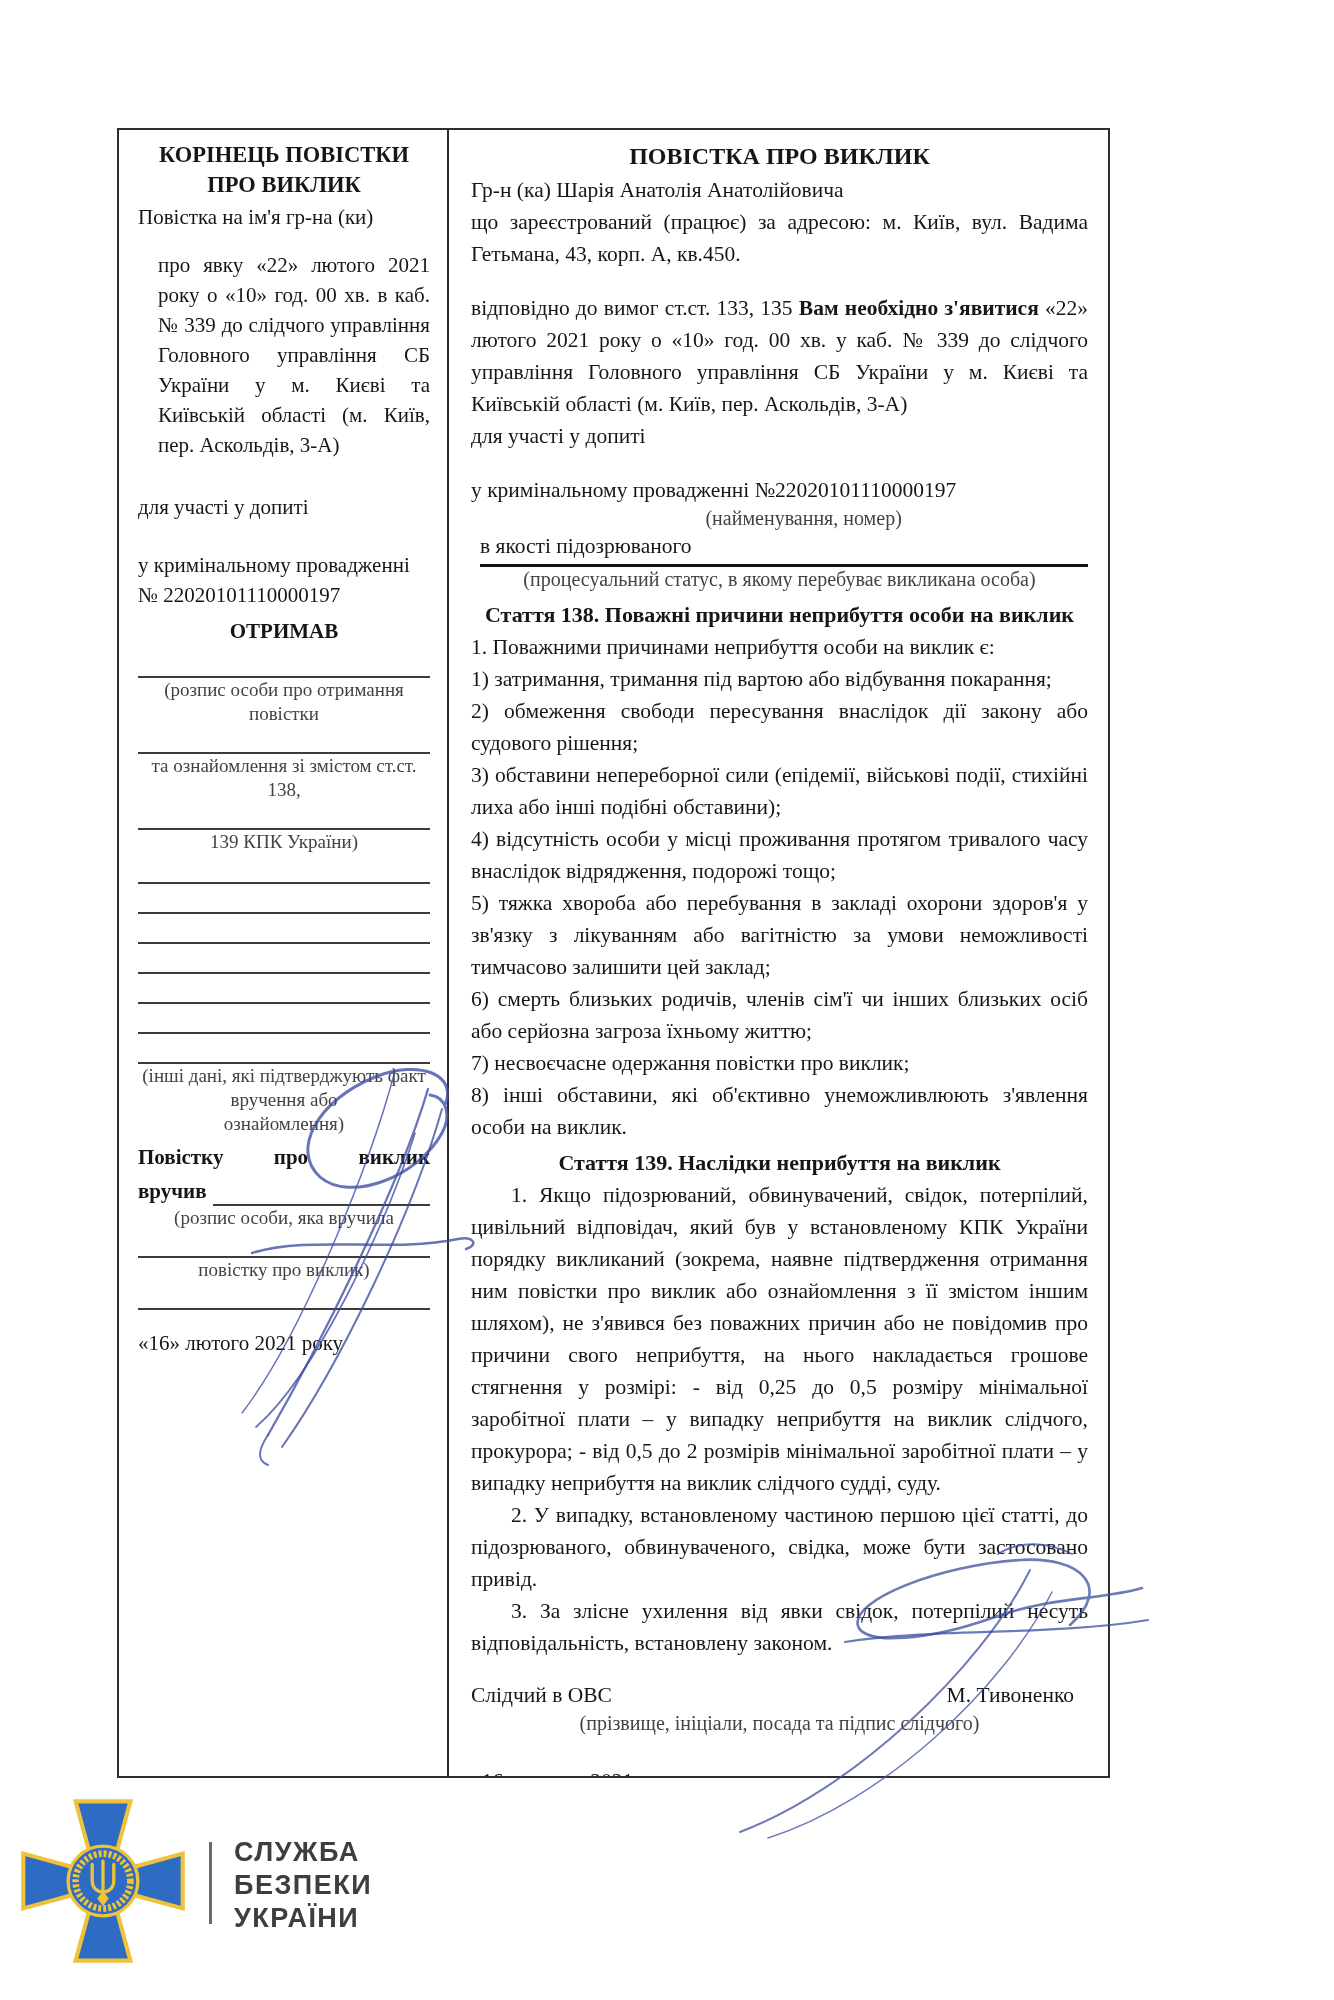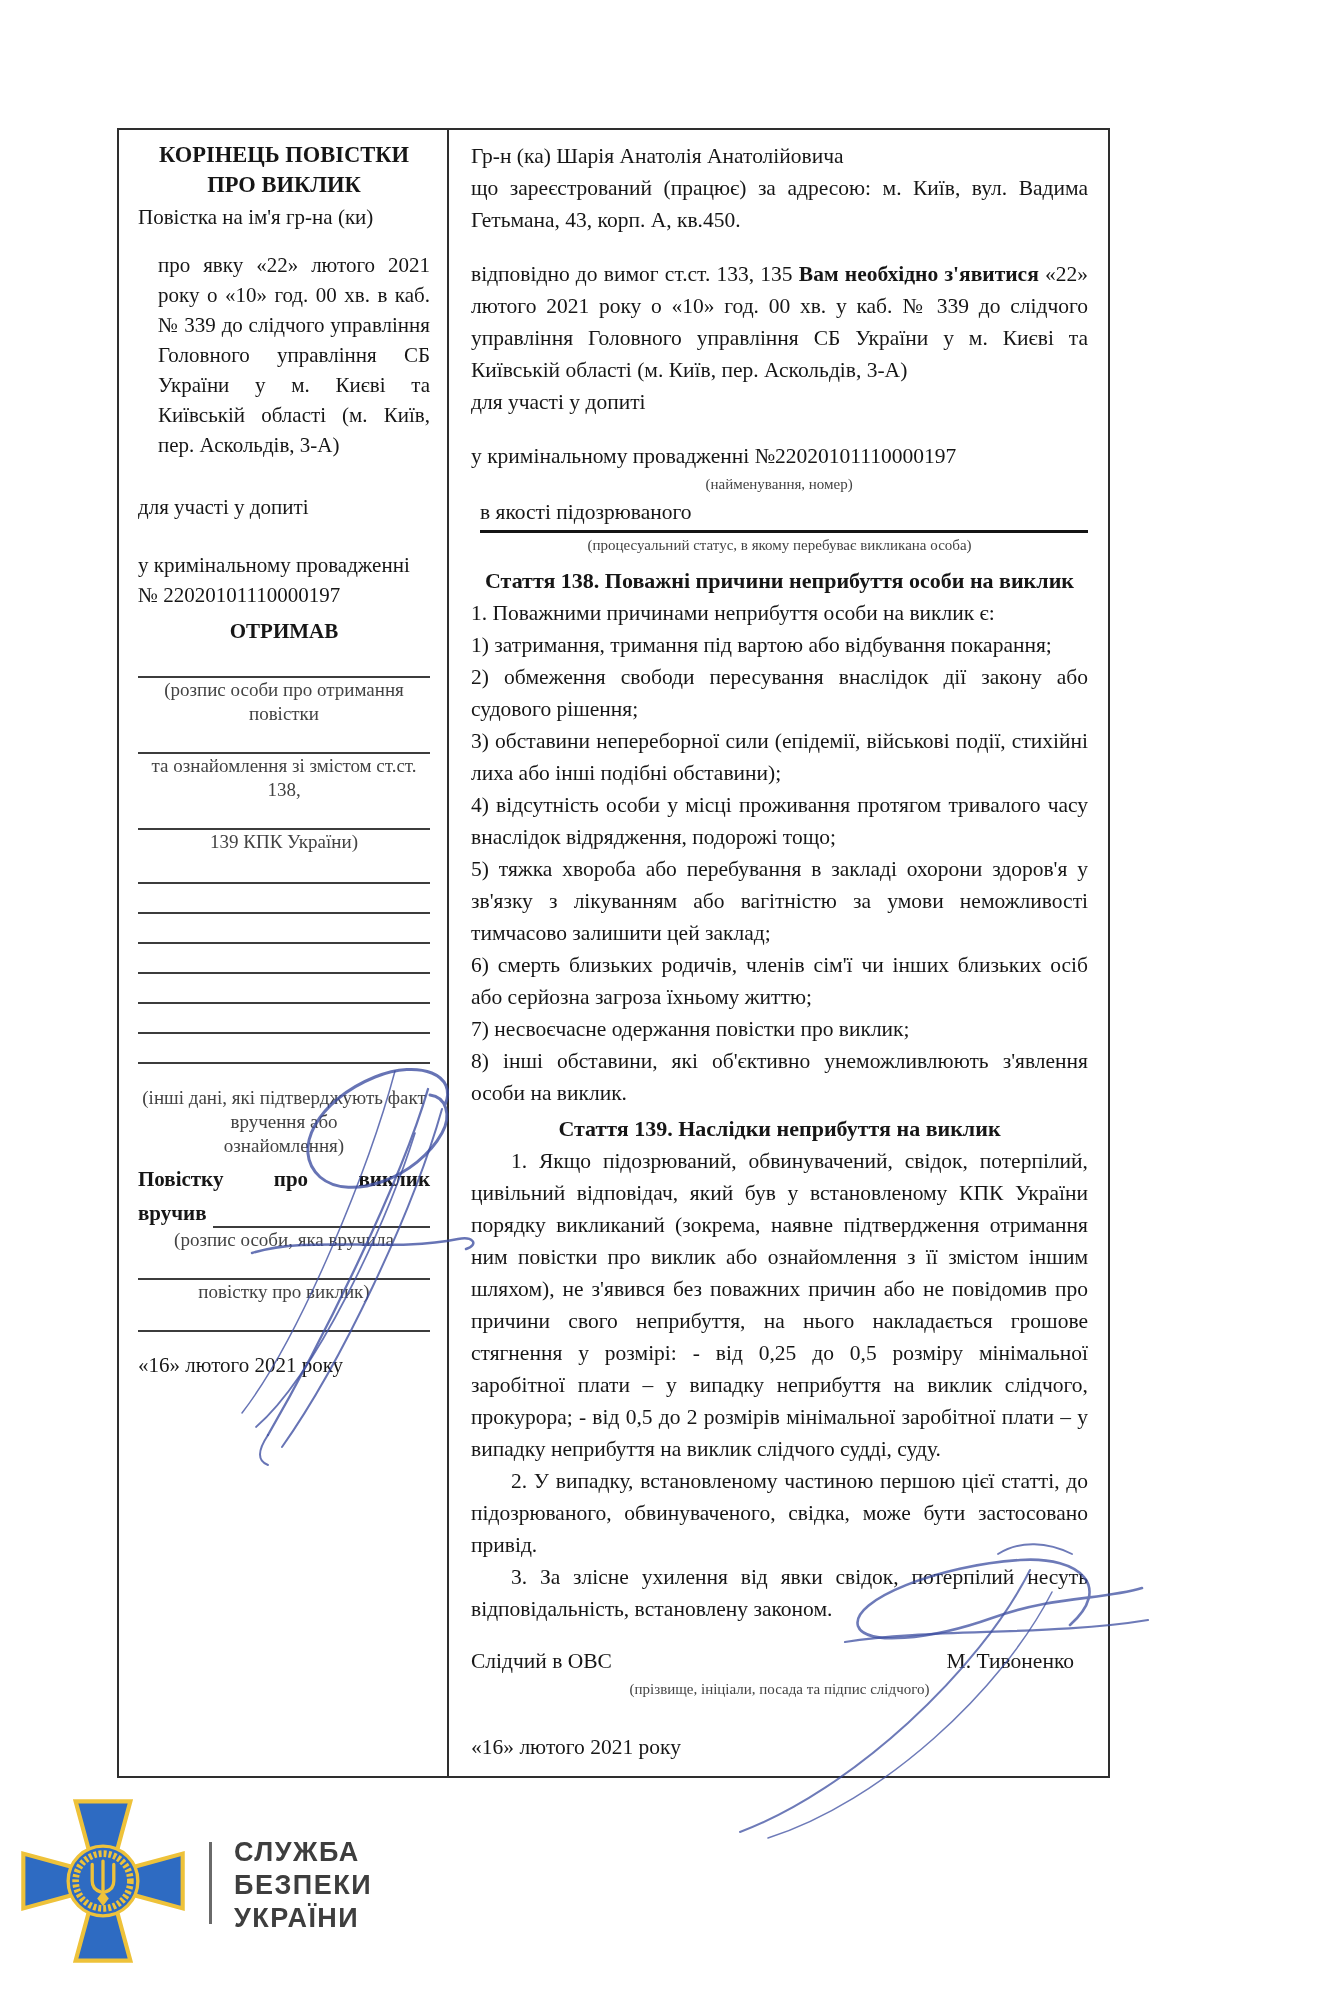--- a/index.html
+++ b/index.html
@@ -26,21 +26,21 @@
     padding:10px 20px 0 22px;
     font-size:21.5px;line-height:32px;
   }
   .bold{font-weight:bold;}
   .center{text-align:center;}
   .justify{text-align:justify;}
   .cap{
     font-size:19px;line-height:24px;color:#434343;
     text-align:center;
   }
-  .main .cap{font-size:15px;}
+  .main .cap{font-size:20px;}
   .stub-title{font-size:22.5px;line-height:30px;margin-bottom:2px;}
   .stub-appearance{margin-top:18px;margin-left:20px;}
   .stub-purpose{margin-top:32px;}
   .stub-case{margin-top:28px;}
   .received{margin-top:6px;}
   .rule{height:30px;border-bottom:2px solid #3c3c3c;}
   .rule.short-gap{height:26px;}
   .rule.blank{height:28px;}
   .handed1{margin-top:6px;text-align:justify;text-align-last:justify;}
   .handed2{display:flex;align-items:flex-end;height:34px;}
@@ -86,36 +86,37 @@
     <div class="cap">139 КПК України)</div>
 
     <div class="rule blank"></div>
     <div class="rule blank"></div>
     <div class="rule blank"></div>
     <div class="rule blank"></div>
     <div class="rule blank"></div>
     <div class="rule blank"></div>
     <div class="rule blank"></div>
 
-    <div class="cap" style="margin-top:22px;">(інші дані, які підтверджують факт вручення або</div>
+    <div class="cap" style="margin-top:0;">(інші дані, які підтверджують факт вручення або</div>
     <div class="cap">ознайомлення)</div>
 
     <div class="handed1 bold">Повістку про виклик</div>
     <div class="handed2">
       <span class="bold">вручив</span>
       <span class="uline"></span>
     </div>
     <div class="cap">(розпис особи, яка вручила</div>
     <div class="rule short-gap"></div>
     <div class="cap">повістку про виклик)</div>
     <div class="rule short-gap"></div>
     <div class="stub-date">«16» лютого 2021 року</div>
   </div>
 
   <div class="cell main">
+    <div class="main-title bold center">ПОВІСТКА ПРО ВИКЛИК</div>
     <div>Гр-н (ка) Шарія Анатолія Анатолійовича</div>
     <div class="justify">що зареєстрований (працює) за адресою: м. Київ, вул. Вадима Гетьмана, 43, корп. А, кв.450.</div>
     <div class="gap26"></div>
     <div class="justify"><span>відповідно до вимог ст.ст. 133, 135 </span><span class="bold">Вам необхідно з'явитися</span><span> «22» лютого 2021 року о «10» год. 00 хв. у каб. № 339 до слідчого управління Головного управління СБ України у м. Києві та Київській області (м. Київ, пер. Аскольдів, 3-А)</span></div>
     <div>для участі у допиті</div>
     <div class="gap26"></div>
     <div>у кримінальному провадженні №22020101110000197</div>
     <div class="cap case-cap">(найменування, номер)</div>
     <div class="status-line">в якості  підозрюваного</div>
     <div class="cap status-cap">(процесуальний статус, в якому перебуває викликана особа)</div>

